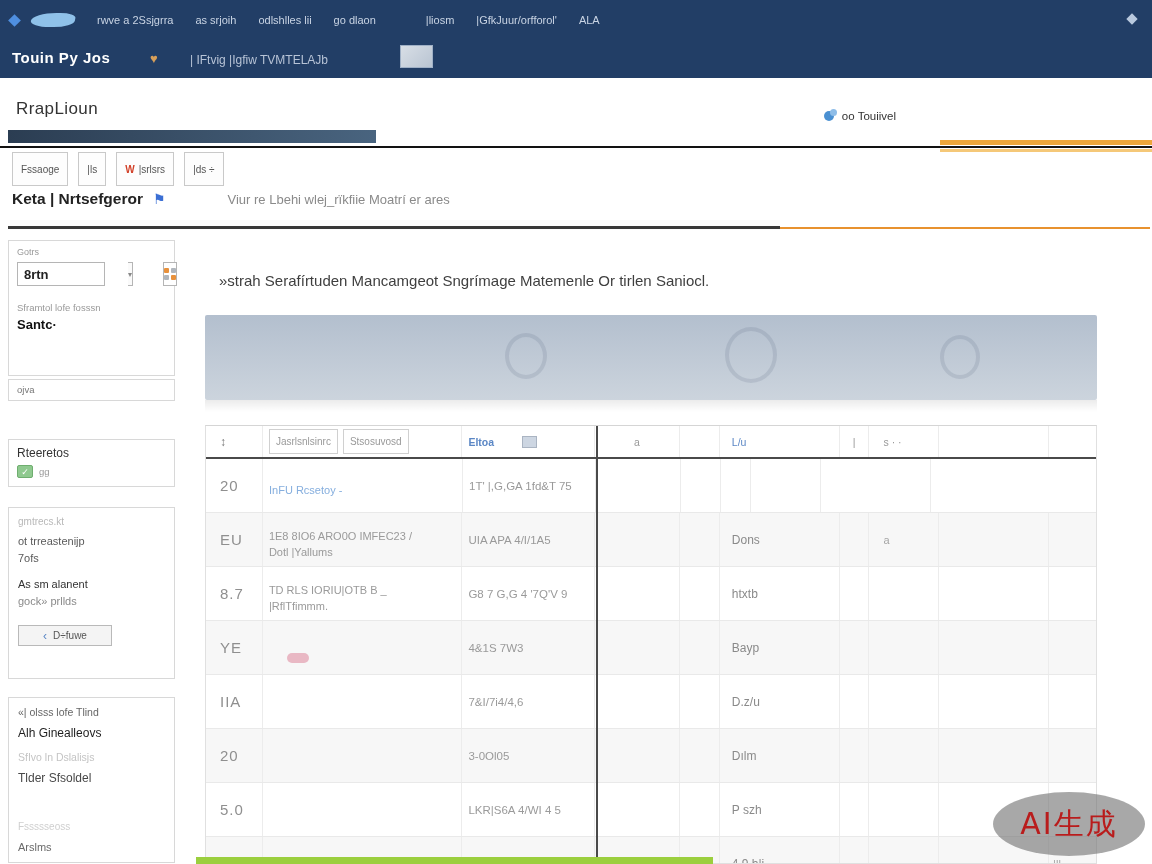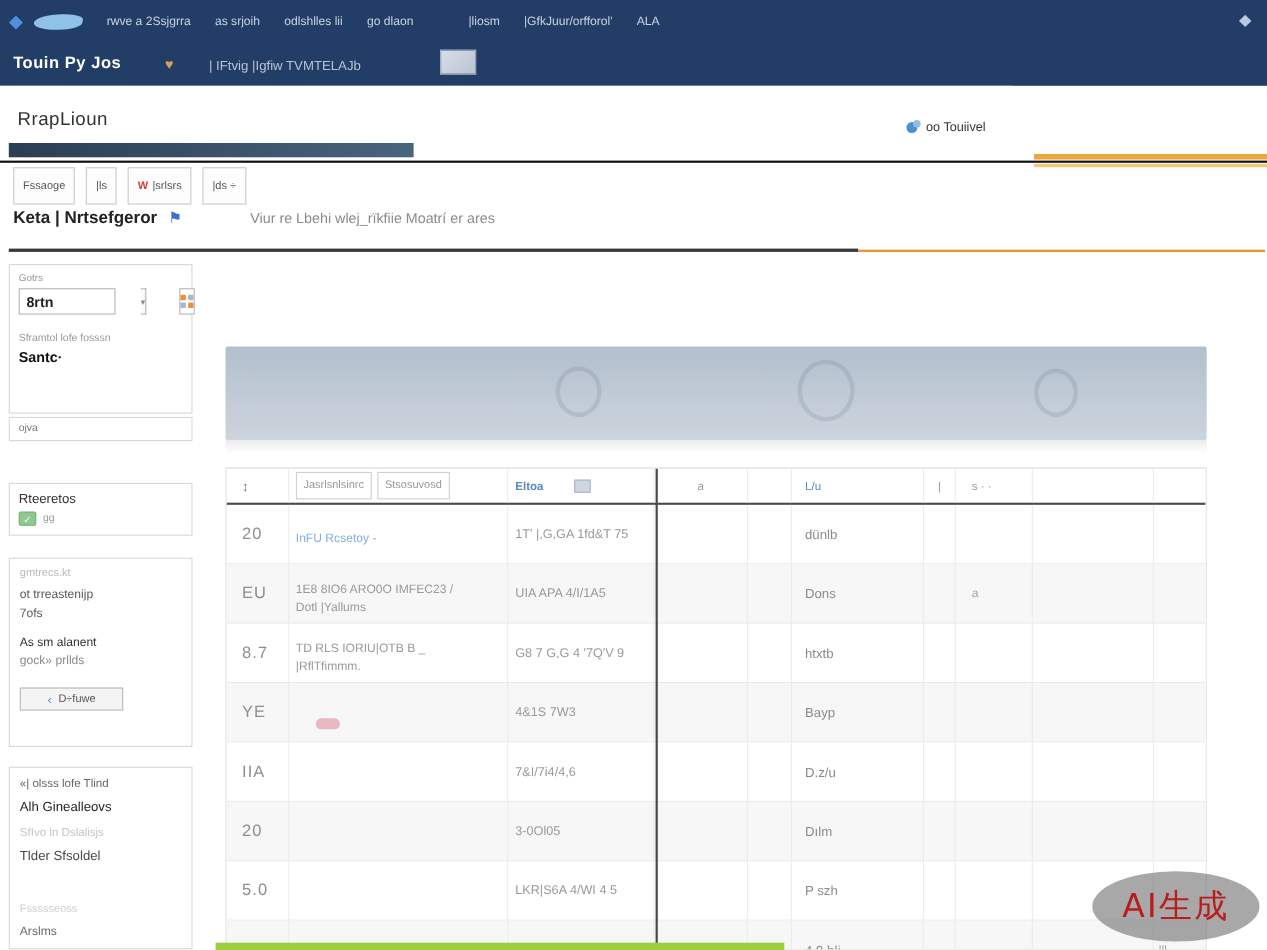--- a/index.html
+++ b/index.html
@@ -236,20 +236,21 @@
       <div class="nl0">«| olsss lofe Tlind</div>
       <div class="nl1">Alh Ginealleovs</div>
       <div class="nl2">SfIvo ln Dslalisjs</div>
       <div class="nl3">Tlder Sfsoldel</div>
       <div class="nf0">Fssssseoss</div>
       <div class="nf1">Arslms</div>
     </div>
   </aside>
 
   <main class="content">
+    <div class="content-title">»strah Serafírtuden Mancamgeot Sngrímage  Matemenle Or tirlen Saniocl.</div>
     <div class="banner">
       <span class="shape s1"></span>
       <span class="shape s2"></span>
       <span class="shape s3"></span>
     </div>
     <div class="banner-shadow"></div>
 
     <div class="table">
       <div class="thead">
         <div class="c c1">
@@ -286,23 +287,20 @@
               <span class="cell-num">20</span>
             </div>
           <div class="c c2">
               <span class="cell-name"><span class="nm-link">InFU Rcsetoy -</span></span>
             </div>
           <div class="c c3">
               <span class="cell-val">1T' |,G,GA 1fd&amp;T 75</span>
             </div>
           <div class="c c4"></div>
             <div class="c c5"></div>
-          <div class="c c6">
-              <span class="cell-status">dünlb</span>
-            </div>
           <div class="c c7"></div>
             <div class="c c8"></div>
             <div class="c c9"></div>
             <div class="c c10"></div>
         </div>
         <div class="trow">
           <div class="c c1">
               <span class="cell-num">EU</span>
             </div>
           <div class="c c2">

